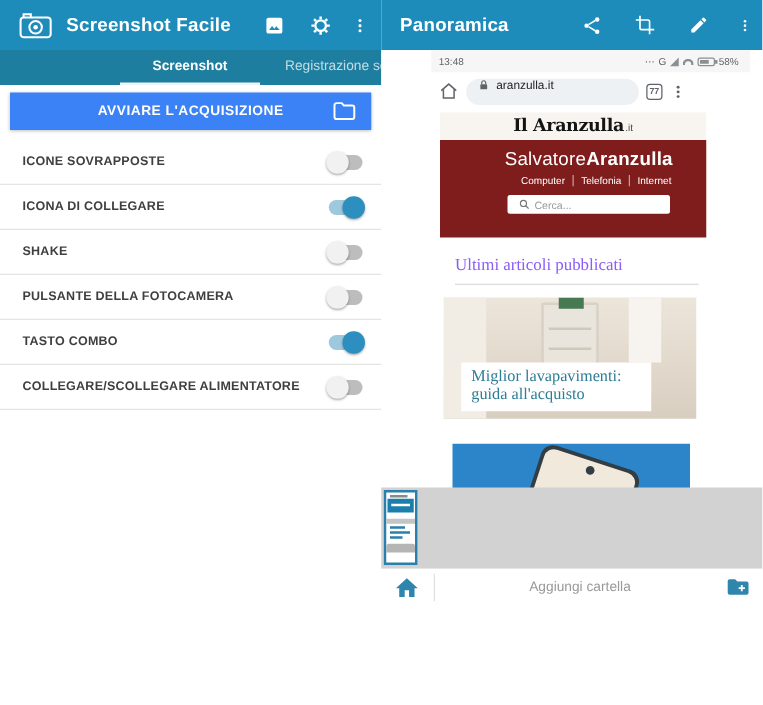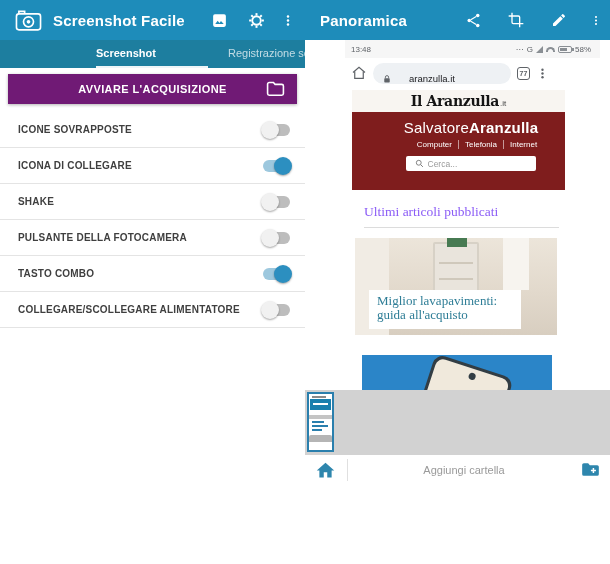--- a/index.html
+++ b/index.html
@@ -8,25 +8,25 @@
 
   
   .left-panel { position:absolute; left:0; top:0; width:305px; height:564px; background:#fff; box-shadow:1px 0 2px rgba(0,0,0,.07); }
   .app-header { height:40px; background:#1e8cba; display:flex; align-items:center; padding:0 10px; }
   .app-title { color:#fff; font-size:15px; font-weight:600; margin-left:9px; letter-spacing:.2px; }
   .hdr-spacer { flex:1; }
   .hdr-icon { display:flex; align-items:center; justify-content:center; width:24px; height:24px; }
   .left-panel .hdr-icon { margin-left:13px; }
 
   .tabbar { position:relative; height:28px; background:#1d7e9f; overflow:hidden; }
-  .tab-active { position:absolute; left:96px; width:112px; top:0; height:100%; line-height:27px; text-align:left; color:#fff; font-size:11px; font-weight:600; }
+  .tab-active { position:absolute; left:96px; width:112px; top:0; height:100%; line-height:27px; text-align:center; color:#fff; font-size:11px; font-weight:600; }
   .tab-indicator { position:absolute; left:96px; width:112px; bottom:0; height:2px; background:rgba(255,255,255,.92); }
   .tab-inactive { position:absolute; left:228px; top:0; height:100%; line-height:27px; color:rgba(255,255,255,.72); font-size:11px; white-space:nowrap; }
 
-  .action-btn { position:absolute; top:74px; left:8px; width:289px; height:30px; background:#701a75; display:flex; align-items:center; justify-content:center; box-shadow:0 1px 3px rgba(0,0,0,.3); cursor:pointer; }
+  .action-btn { position:absolute; top:74px; left:8px; width:289px; height:30px; background:#3b82f6; display:flex; align-items:center; justify-content:center; box-shadow:0 1px 3px rgba(0,0,0,.3); cursor:pointer; }
   .action-btn-label { color:#fff; font-size:11px; font-weight:bold; letter-spacing:.4px; }
   .action-btn .folder-ic { position:absolute; right:11px; top:5px; }
 
   .settings-list { position:absolute; top:112px; left:0; width:305px; }
   .row { height:36px; display:flex; align-items:center; justify-content:space-between; padding:0 13px 0 18px; border-bottom:1px solid #e4e4e4; background:#fff; }
   .row-label { font-size:10px; font-weight:bold; color:#3f3f3f; letter-spacing:.2px; }
   .tgl { position:relative; width:31px; height:18px; flex:none; cursor:pointer; }
   .tgl .track { position:absolute; left:2px; top:3px; width:27px; height:12px; border-radius:6px; background:#bdbdbd; }
   .tgl .thumb { position:absolute; left:0; top:0; width:18px; height:18px; border-radius:50%; background:#f1f1f1; box-shadow:0 1px 2px rgba(0,0,0,.35); }
   .tgl.on .track { background:#9dc8de; }
@@ -41,21 +41,21 @@
   .preview { position:absolute; left:40px; top:40px; width:255px; }
   .statusbar { height:18px; background:#f6f6f6; display:flex; align-items:center; justify-content:space-between; padding:0 9px 0 6px; font-size:8px; color:#5f6368; }
   .status-right { display:flex; align-items:center; gap:3px; }
   .sig { width:0; height:0; border-left:7px solid transparent; border-bottom:7px solid #8a8f94; }
   .wifi { width:9px; height:5px; border:2px solid #8a8f94; border-bottom:none; border-radius:9px 9px 0 0; }
   .bat { position:relative; width:14px; height:7px; border:1px solid #8a8f94; border-radius:2px; }
   .bat::after { content:""; position:absolute; right:-3px; top:1px; width:2px; height:3px; background:#8a8f94; }
   .bat-fill { position:absolute; left:1px; top:1px; bottom:1px; width:7px; background:#8a8f94; }
 
   .browserbar { height:30px; background:#fff; display:flex; align-items:center; padding:0 6px; gap:6px; }
-  .pill { width:138px; height:21px; background:#eef1f4; border-radius:11px; display:flex; align-items:flex-end; gap:17px; padding:0 9px; }
+  .pill { width:138px; height:21px; background:#eef1f4; border-radius:11px; display:flex; align-items:flex-start; gap:5px; padding:0 9px; }
   .url-text { font-size:9.5px; color:#202124; }
   .tabbox { width:13px; height:13px; border:1.5px solid #5f6368; border-radius:3px; font-size:7px; color:#5f6368; display:flex; align-items:center; justify-content:center; font-weight:bold; }
 
   .webpage { position:absolute; left:7px; top:50px; width:213px; }
   .masthead { height:22px; background:#f8f5f1; display:flex; align-items:baseline; justify-content:center; padding-top:3px; }
   .masthead-text { font-family:"DejaVu Serif", serif; font-weight:bold; font-size:14px; color:#141414; letter-spacing:-.3px; }
   .masthead-suffix { font-size:8px; color:#444; margin-left:1px; }
 
   .site-block { height:78px; background:#7f1d1d; text-align:center; color:#fff; padding-top:7px;padding-left:25px; }
   .site-name { font-size:15px; letter-spacing:.2px; }

